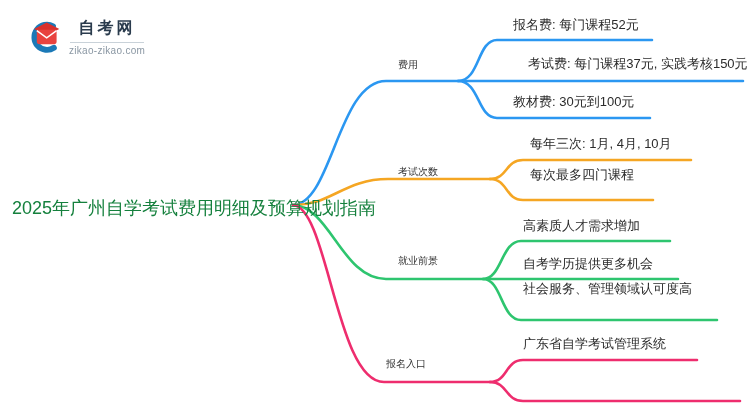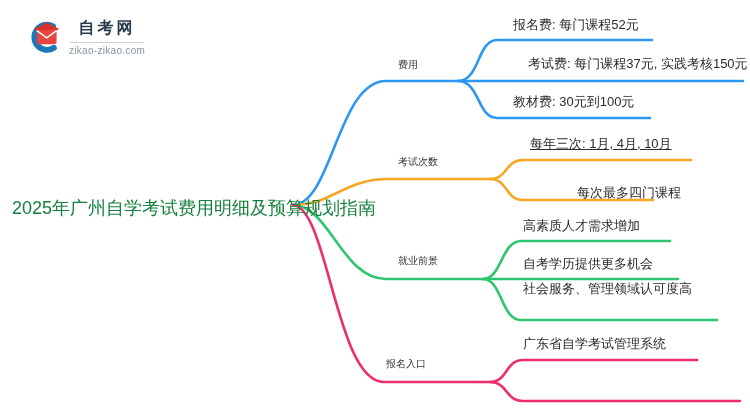--- a/index.html
+++ b/index.html
@@ -5,29 +5,29 @@
   html,body{margin:0;padding:0;background:#ffffff;}
   body{width:750px;height:410px;font-family:"Liberation Sans","DejaVu Sans",sans-serif;overflow:hidden;}
   .canvas{position:relative;width:750px;height:410px;background:#fff;}
   svg.lines{position:absolute;left:0;top:0;width:750px;height:410px;}
   .node{position:absolute;white-space:nowrap;color:#2d2d2d;}
   .root{left:12px;top:196px;font-size:18px;color:#15803d;}
   .blabel{font-size:10px;color:#333;}
   .leaf{font-size:13px;color:#2b2b2b;text-align:right;}
   
   .lbl-0{left:398px;top:58px;}
-  .lbl-1{left:398px;top:155px;}
+  .lbl-1{left:398px;top:165px;}
   .lbl-2{left:398px;top:254px;}
   .lbl-3{left:386px;top:357px;}
   
   .lf-0-0{left:513px;top:16px;}
   .lf-0-1{left:513px;top:55px;margin-left:15px;}
   .lf-0-2{left:513px;top:93px;}
-  .lf-1-0{left:530px;top:135px;text-decoration:underline;}
-  .lf-1-1{left:530px;top:184px;margin-left:47px;}
+  .lf-1-0{left:530px;top:135px;}
+  .lf-1-1{left:530px;top:166px;}
   .lf-2-0{left:523px;top:217px;}
   .lf-2-1{left:523px;top:255px;}
   .lf-2-2{left:523px;top:280px;}
   .lf-3-0{left:523px;top:335px;}
   .lf-3-1{left:523px;top:376px;}
   
   .logo{position:absolute;left:26px;top:18px;display:flex;align-items:center;gap:7px;cursor:pointer;}
   .logo-col{display:flex;flex-direction:column;align-items:center;}
   .logo-title{font-size:16px;font-weight:bold;color:#2a3b4d;letter-spacing:3px;}
   .logo-divider{width:74px;height:1px;background:#c9d2d9;margin:3px 0 2px 0;}

